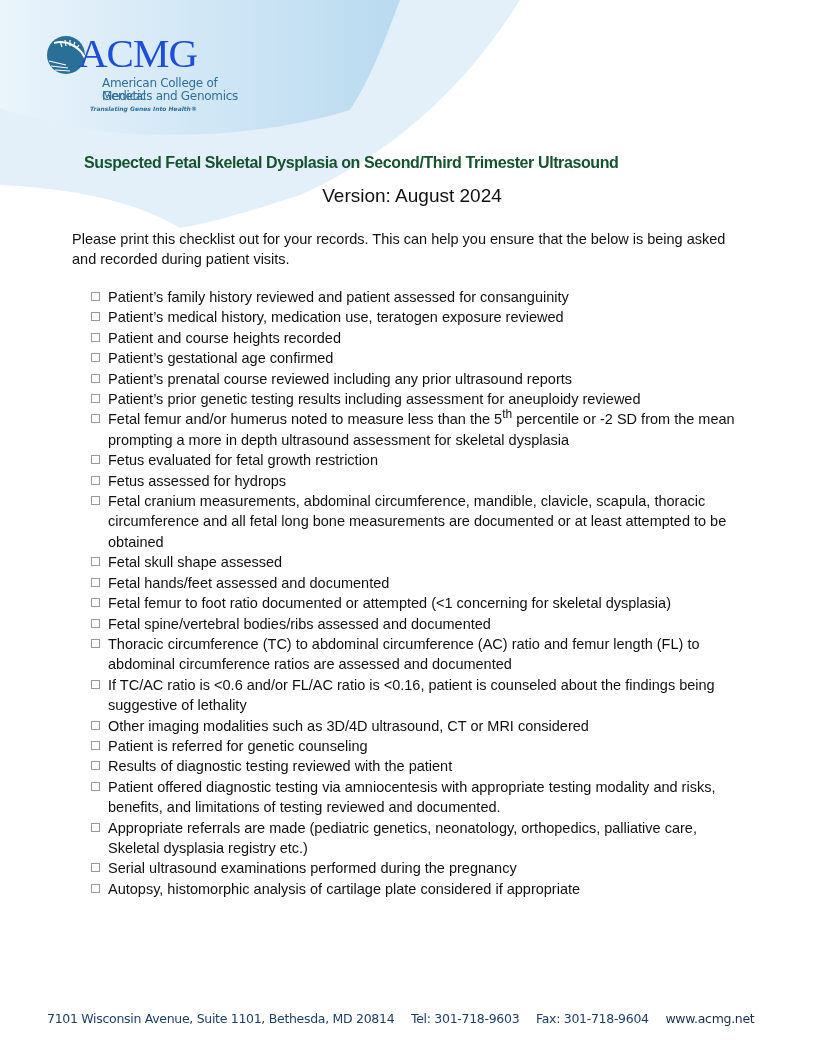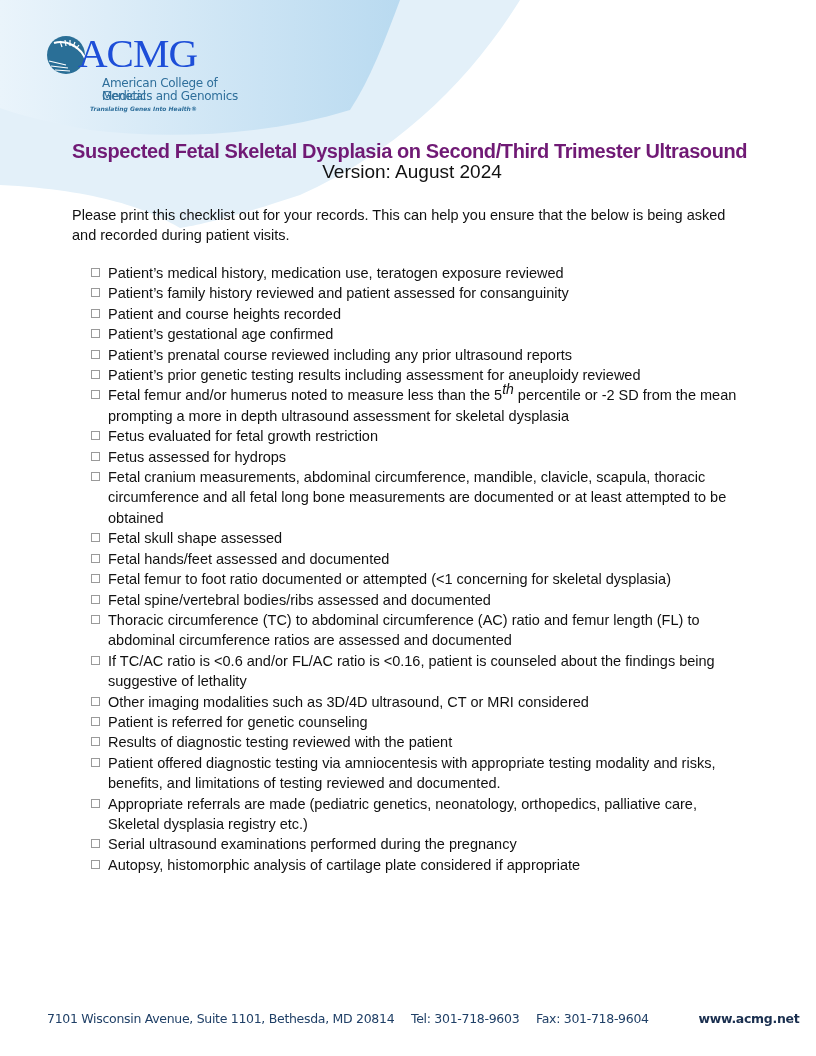--- a/index.html
+++ b/index.html
@@ -25,40 +25,40 @@
       font-family: "DejaVu Sans", sans-serif; letter-spacing: -0.3px;
     }
     .logo-line1 { top: 44px; }
     .logo-line2 { top: 57px; }
     .logo-tag {
       position: absolute; left: 44px; top: 72px; font-size: 6px; font-style: italic;
       font-weight: bold; color: #2f6f9b; font-family: "DejaVu Sans", sans-serif;
     }
     .content { position: absolute; left: 72px; top: 140px; width: 680px; z-index: 2; }
     .title {
-      font-size: 20px; color: #701a75; margin: 0; line-height: 22px; letter-spacing: -0.4px;
+      font-size: 16px; color: #14532d; margin: 12px; line-height: 22px; letter-spacing: -0.4px;
     }
     .version { font-size: 19px; margin: 0; line-height: 20px; text-align: center; }
     .intro { font-size: 14.5px; line-height: 20px; margin: 23px 0 0 0; }
     ul.checklist { list-style: none; margin: 18px 0 0 0; padding: 0 0 0 19px; }
     ul.checklist li {
       position: relative; padding-left: 17px; font-size: 14.5px; line-height: 20.4px;
     }
     .cb {
       position: absolute; left: 0; top: 5px; width: 9px; height: 9px;
       border: 1px solid #9a9a9a; background: #fff; cursor: pointer; box-sizing: border-box;
     }
-    sup { font-size: 14px; line-height: 0; font-style: italic; }
+    sup { font-size: 12px; line-height: 0; }
     .footer {
       position: absolute; left: 47px; top: 1011px; z-index: 2;
       font-family: "DejaVu Sans", sans-serif; font-size: 12.5px; color: #1f3f66;
       white-space: nowrap; letter-spacing: -0.3px;
     }
     .footer span { margin-right: 13px; }
-    .footer .web { font-weight: bold; color: #1a2f4f; margin-right: 0; margin-left: 33px; }
+    .footer .web { font-weight: normal; color: #1a2f4f; margin-right: 0; }
   </style>
 </head>
 <body>
 
 <svg class="bg-layer" width="816" height="1056" viewBox="0 0 816 1056">
   <defs>
     <linearGradient id="g1" x1="0" y1="0" x2="1" y2="0">
       <stop offset="0" stop-color="#eaf4fb"></stop>
       <stop offset="1" stop-color="#b9daf0"></stop>
     </linearGradient>
@@ -79,22 +79,22 @@
   <div class="logo-line2">Genetics and Genomics</div>
   <div class="logo-tag">Translating Genes Into Health®</div>
 </div>
 
 <div class="content">
   <h1 class="title">Suspected Fetal Skeletal Dysplasia on Second/Third Trimester Ultrasound</h1>
   <p class="version">Version: August 2024</p>
   <p class="intro">Please print this checklist out for your records. This can help you ensure that the below is being asked and recorded during patient visits.</p>
 
   <ul class="checklist">
+    <li><span class="cb"></span><span>Patient’s family history reviewed and patient assessed for consanguinity</span></li>
     <li><span class="cb"></span><span>Patient’s medical history, medication use, teratogen exposure reviewed</span></li>
-    <li><span class="cb"></span><span>Patient’s family history reviewed and patient assessed for consanguinity</span></li>
     <li><span class="cb"></span><span>Patient and course heights recorded</span></li>
     <li><span class="cb"></span><span>Patient’s gestational age confirmed</span></li>
     <li><span class="cb"></span><span>Patient’s prenatal course reviewed including any prior ultrasound reports</span></li>
     <li><span class="cb"></span><span>Patient’s prior genetic testing results including assessment for aneuploidy reviewed</span></li>
     <li><span class="cb"></span><span>Fetal femur and/or humerus noted to measure less than the 5</span><sup>th</sup><span> percentile or -2 SD from the mean prompting a more in depth ultrasound assessment for skeletal dysplasia</span></li>
     <li><span class="cb"></span><span>Fetus evaluated for fetal growth restriction</span></li>
     <li><span class="cb"></span><span>Fetus assessed for hydrops</span></li>
     <li><span class="cb"></span><span>Fetal cranium measurements, abdominal circumference, mandible, clavicle, scapula, thoracic circumference and all fetal long bone measurements are documented or at least attempted to be obtained</span></li>
     <li><span class="cb"></span><span>Fetal skull shape assessed</span></li>
     <li><span class="cb"></span></li>

